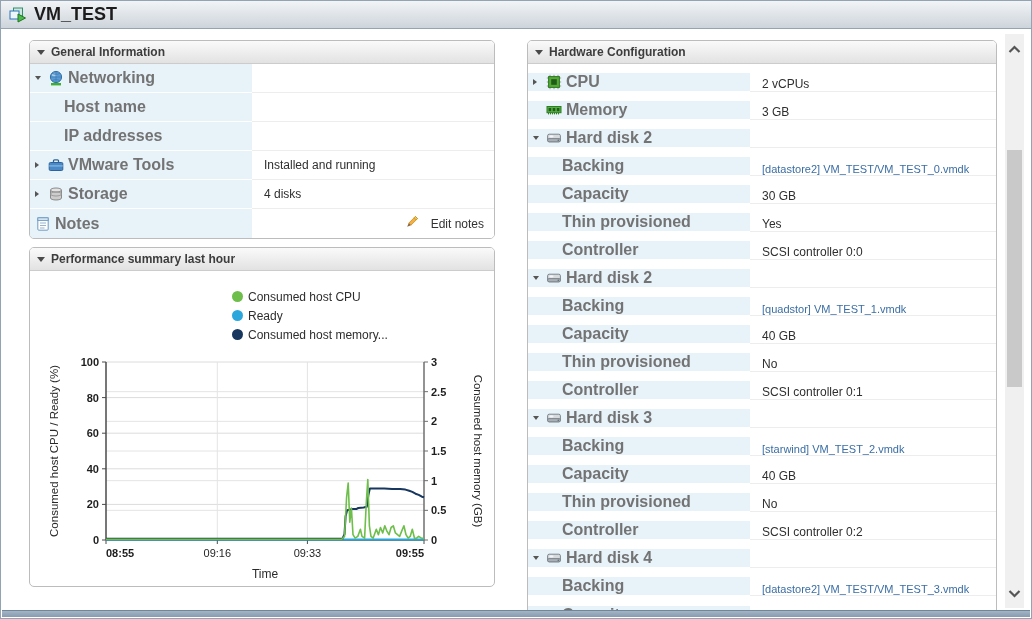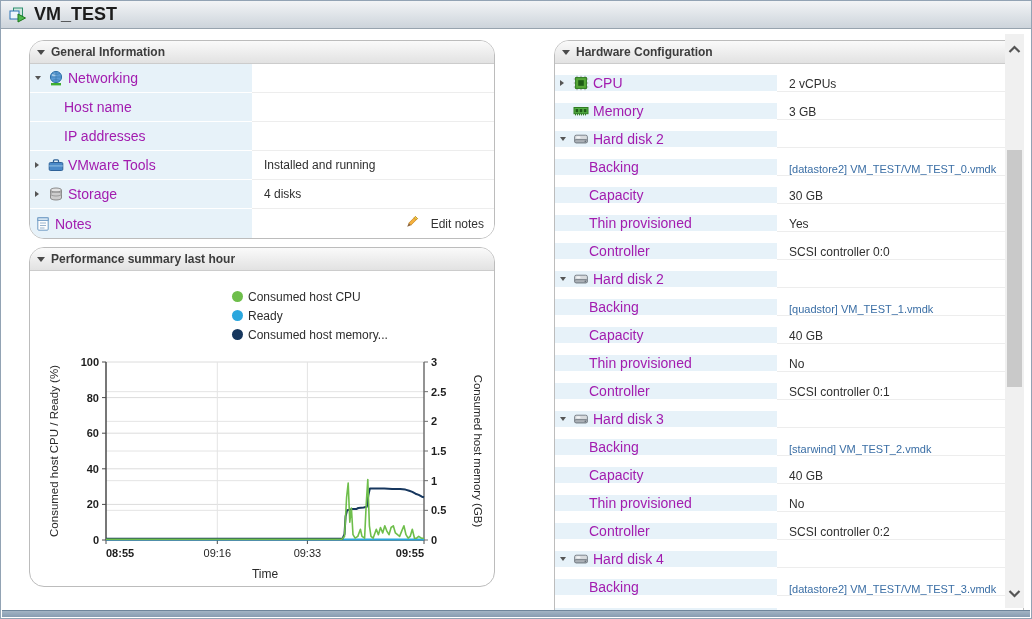--- a/index.html
+++ b/index.html
@@ -6,36 +6,36 @@
   html,body { width:1032px; height:619px; font-family:"Liberation Sans",sans-serif; background:#fff; }
   .window { position:relative; width:1032px; height:619px; border:1px solid #92a3b4; background:#ffffff; overflow:hidden; }
   
   .titlebar { position:relative; height:28px; background:linear-gradient(#f2f4f6,#cdd4db); border-bottom:1px solid #97a3ae; display:flex; align-items:center; padding-left:8px; }
   .titlebar .vm-ic { width:18px; height:16px; margin-right:7px; }
   .titlebar .title { font-size:18px; font-weight:bold; color:#1c1c1c; }
   
   .content { position:absolute; top:29px; left:1px; right:1px; bottom:8px; background:#fff; }
   .bottom-strip { position:absolute; left:1px; right:1px; bottom:1px; height:7px; background:linear-gradient(#a3b4c4,#879cb1); border-top:1px solid #6f869b; }
   .col-left { position:absolute; left:27px; top:10px; width:466px; }
-  .col-right { position:absolute; left:552px; top:10px; width:470px; height:573px; overflow:hidden; }
-  
-  .panel { background:#fff; border:1px solid #bcbcbc; border-radius:15px; overflow:hidden; }
+  .col-right { position:absolute; left:525px; top:10px; width:470px; height:573px; overflow:hidden; }
+  
+  .panel { background:#fff; border:1px solid #bcbcbc; border-radius:5px; overflow:hidden; }
   .panel + .panel { margin-top:8px; }
   .panel-header { height:23px; background:linear-gradient(#fafafa,#e2e2e2); border-bottom:1px solid #cccccc; display:flex; align-items:center; padding-left:7px; cursor:default; }
   .panel-header .hdr-title { font-size:12px; font-weight:bold; color:#3d3d3d; margin-left:6px; }
   .tri-down { width:0; height:0; border-left:4px solid transparent; border-right:4px solid transparent; border-top:5px solid #4a4a4a; display:inline-block; }
   .tri-right { width:0; height:0; border-top:4px solid transparent; border-bottom:4px solid transparent; border-left:5px solid #4a4a4a; display:inline-block; }
   
   .prop-row { display:flex; align-items:stretch; }
   .prop-row .label-cell { width:222px; flex:none; background:#e7f2f9; border-bottom:1px solid #ffffff; display:flex; align-items:center; padding-left:5px; }
   .prop-row .value-cell { flex:1; background:#ffffff; border-bottom:1px solid #ededed; display:flex; align-items:center; padding:0 10px 0 12px; }
   .prop-row:last-child .label-cell, .prop-row:last-child .value-cell { border-bottom:none; }
   .g-row { height:29px; }
   .h-row { height:28px;align-items:flex-end; }
-  .row-label { font-size:14px; color:#a21caf; white-space:nowrap; }
+  .row-label { font-size:16px; color:#737373; white-space:nowrap;font-weight:bold; }
   .row-value { font-size:12px; color:#2f2f2f; white-space:nowrap; }
   .row-link { font-size:11px; color:#3a6ea5; white-space:nowrap; cursor:pointer; }
   .expander { width:13px; flex:none; display:flex; align-items:center; cursor:pointer; }
   .expander.hidden-exp { visibility:hidden; cursor:default; }
   .expander .tri-down { border-left-width:3.5px; border-right-width:3.5px; border-top-width:4.5px; border-top-color:#555; }
   .expander .tri-right { border-top-width:3.5px; border-bottom-width:3.5px; border-left-width:4.5px; border-left-color:#555; }
   .row-icon { width:20px; flex:none; display:flex; align-items:center; }
   .row-icon svg { width:16px; height:16px; }
   .action-btn { margin-left:auto; display:flex; align-items:center; gap:12px; cursor:pointer;justify-content:space-between; }
   .action-btn span { font-size:12px; color:#333; }

